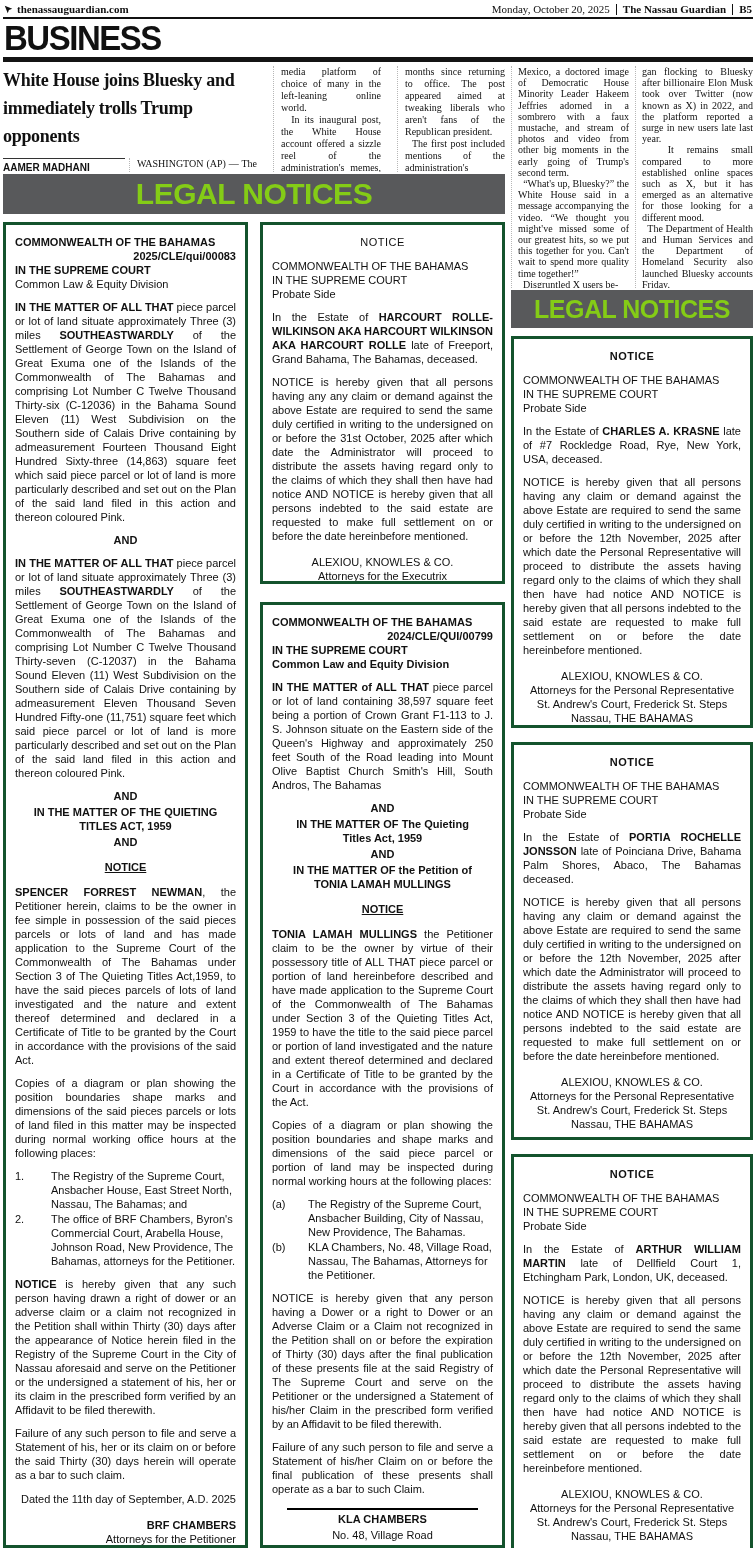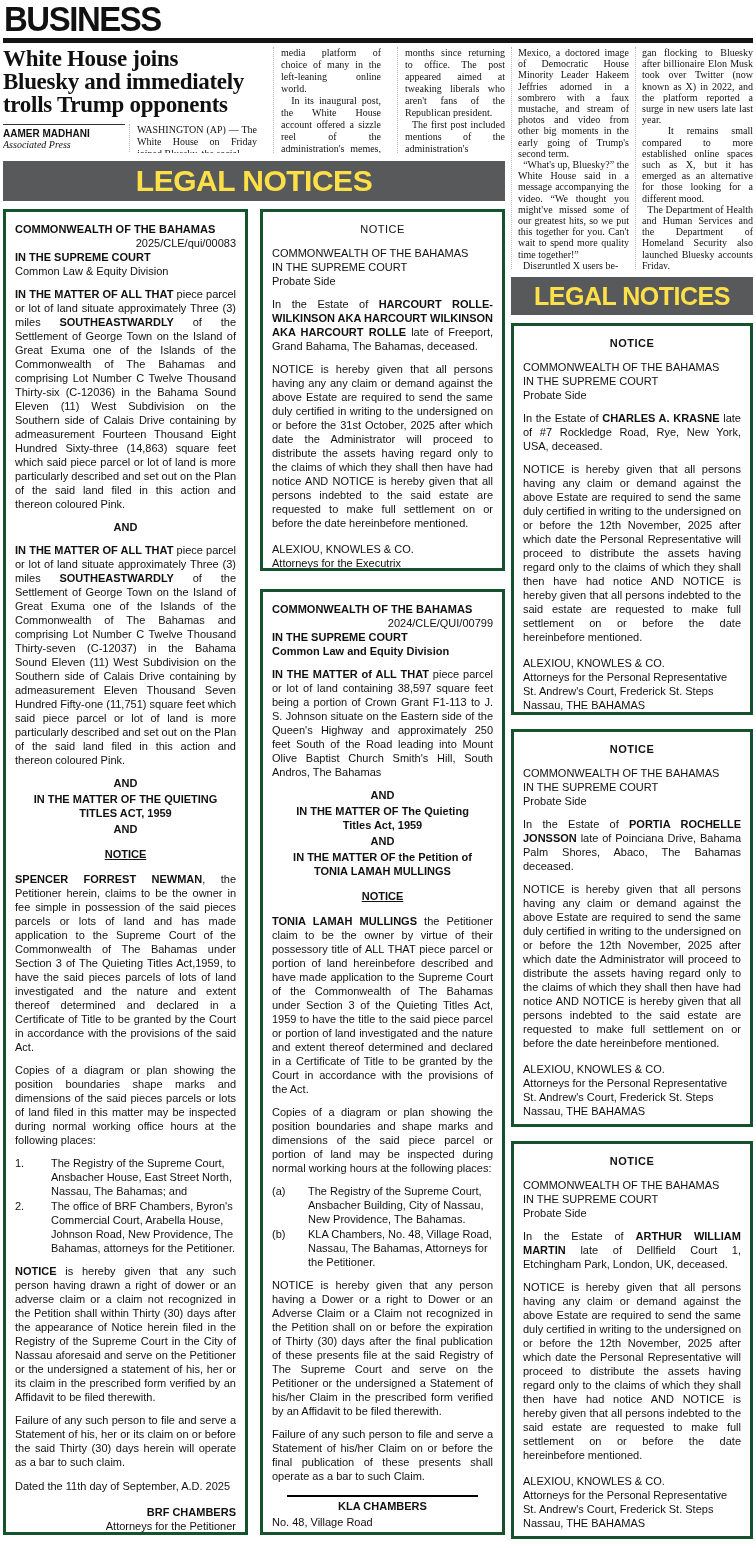--- a/index.html
+++ b/index.html
@@ -18,76 +18,93 @@
   .section-title{font-family:"Liberation Sans",sans-serif;font-weight:bold;font-size:35px;
                  letter-spacing:-1.5px;line-height:33px;padding:2px 0 0 1px;
                  transform:scaleX(.94);transform-origin:left;}
   .thick-rule{height:5px;background:#141414;margin:3px 0 4px 0;}
   
   .content{display:flex;gap:6px;}
   .left-region{width:502px;flex:0 0 502px;}
   .right-region{flex:1;min-width:0;}
   .article-top{display:flex;height:106px;overflow:hidden;}
   .headline-cell{width:254px;flex:0 0 254px;}
-  .headline{font-family:"Liberation Serif",serif;font-weight:bold;font-size:23px;
-            line-height:23px;margin:0;letter-spacing:-0.3px;}
+  .headline{font-family:"Liberation Serif",serif;font-weight:bold;font-size:18px;
+            line-height:28px;margin:0;letter-spacing:-0.3px;}
   .byline-row{display:flex;margin-top:8px;}
   .byline{width:122px;flex:0 0 122px;border-top:1px solid #333;border-bottom:3px solid #f97316;
           padding:3px 0 4px 0;align-self:flex-start;}
   .byline-name{font-weight:bold;font-size:10px;font-family:"Liberation Sans",sans-serif;}
   .byline-org{font-style:italic;font-size:10px;font-family:"Liberation Serif",serif;}
   .article-col{font-family:"Liberation Serif",serif;font-size:10px;line-height:12px;
                white-space:pre-wrap;text-align:justify;flex:1;min-width:0;overflow:hidden;}
   .byline-row .article-col{padding-left:7px;border-left:1px dotted #b7b7b7;margin-left:4px;}
   .article-top > .article-col{border-left:1px dotted #b7b7b7;padding-left:7px;margin-left:16px;}
   .article-cols-right{display:flex;height:222px;overflow:hidden;border-left:1px dotted #b7b7b7;padding-left:6px;}
   .article-cols-right .article-col{line-height:11.2px;}
   .article-cols-right .article-col + .article-col{border-left:1px dotted #b7b7b7;padding-left:6px;margin-left:6px;}
   
-  .banner{background:#58595b;color:#fde047;font-weight:bold;text-align:center;
-          font-family:"Liberation Sans",sans-serif;margin-top:8px;
+  .banner{background:#58595b;color:#84cc16;font-weight:bold;text-align:center;
+          font-family:"Liberation Sans",sans-serif;margin-top:2px;
           font-size:30px;height:40px;line-height:40px;letter-spacing:-0.5px;}
   .banner.banner2{font-size:25px;height:38px;line-height:38px;}
   
   .notices-row{display:flex;gap:12px;margin-top:8px;}
   .notice-box{border:3px solid #14532d;box-sizing:border-box;padding:10px 9px;
               font-size:11px;line-height:14px;overflow:hidden;background:#fff;}
   .notice-left{flex:0 0 245px;height:1326px;}
   .mid-col{flex:1;min-width:0;}
   .box-h1{height:362px;}
   .box-h2{height:946px;margin-top:18px;}
   .box-r1{height:392px;margin-top:8px;}
   .box-r2{height:398px;margin-top:14px;}
   .box-r3{height:398px;margin-top:14px;}
   
   .nb-bh{font-weight:bold;}
-  .nb-bhr{font-weight:normal;text-align:right;}
+  .nb-bhr{font-weight:bold;text-align:right;}
   .nb-plain{}
   .nb-p{text-align:justify;margin:9px 0;}
-  .nb-c{text-align:left;margin:10px 0;}
+  .nb-c{text-align:right;margin:10px 0;}
   .nb-cb{text-align:center;font-weight:bold;margin:2px 16px;}
   .nb-cbu{text-align:center;font-weight:bold;text-decoration:underline;margin:11px 0;}
   .nb-title{text-align:center;letter-spacing:.5px;margin-bottom:10px;}
   .nb-titleb{text-align:center;font-weight:bold;letter-spacing:.5px;margin-bottom:10px;}
   .nb-r{text-align:right;}
   .nb-rb{text-align:right;font-weight:bold;}
   .nb-c + .nb-rb{margin-top:12px;}
   .nb-p + .nb-sig,.nb-li + .nb-sig{margin-top:12px;}
-  .nb-sig{}
+  .nb-sig{text-align:center;}
   .nb-code{margin-top:6px;}
   .nb-li{display:flex;margin:1px 0;}
   .nb-li .nb-li-marker{flex:0 0 36px;}
   .nb-li .nb-li-text{flex:1;min-width:0;}
   .nb-rule{border-top:2px solid #000;width:86%;margin:12px auto 2px auto;}
 </style>
 </head>
 <body>
 
 <div class="page">
 
+  <header class="topbar">
+    <div class="topbar-left">
+      <span class="cursor-ico">
+        <svg width="9" height="9" viewBox="0 0 12 12">
+            <path d="M1 1 L11 5 L6.5 6.5 L5 11 Z" fill="#111"></path>
+          </svg>
+      </span>
+      <span>thenassauguardian.com</span>
+    </div>
+    <div class="topbar-right">
+      <span>Monday, October 20, 2025</span>
+      <span class="sep"></span>
+      <span class="tb-bold">The Nassau Guardian</span>
+      <span class="sep"></span>
+      <span class="tb-bold">B5</span>
+    </div>
+  </header>
 
   <div class="section-title">BUSINESS</div>
   <div class="thick-rule"></div>
 
   <div class="content">
 
     <div class="left-region">
       <div class="article-top">
         <div class="headline-cell">
           <h1 class="headline">White House joins Bluesky and immediately trolls Trump opponents</h1>

